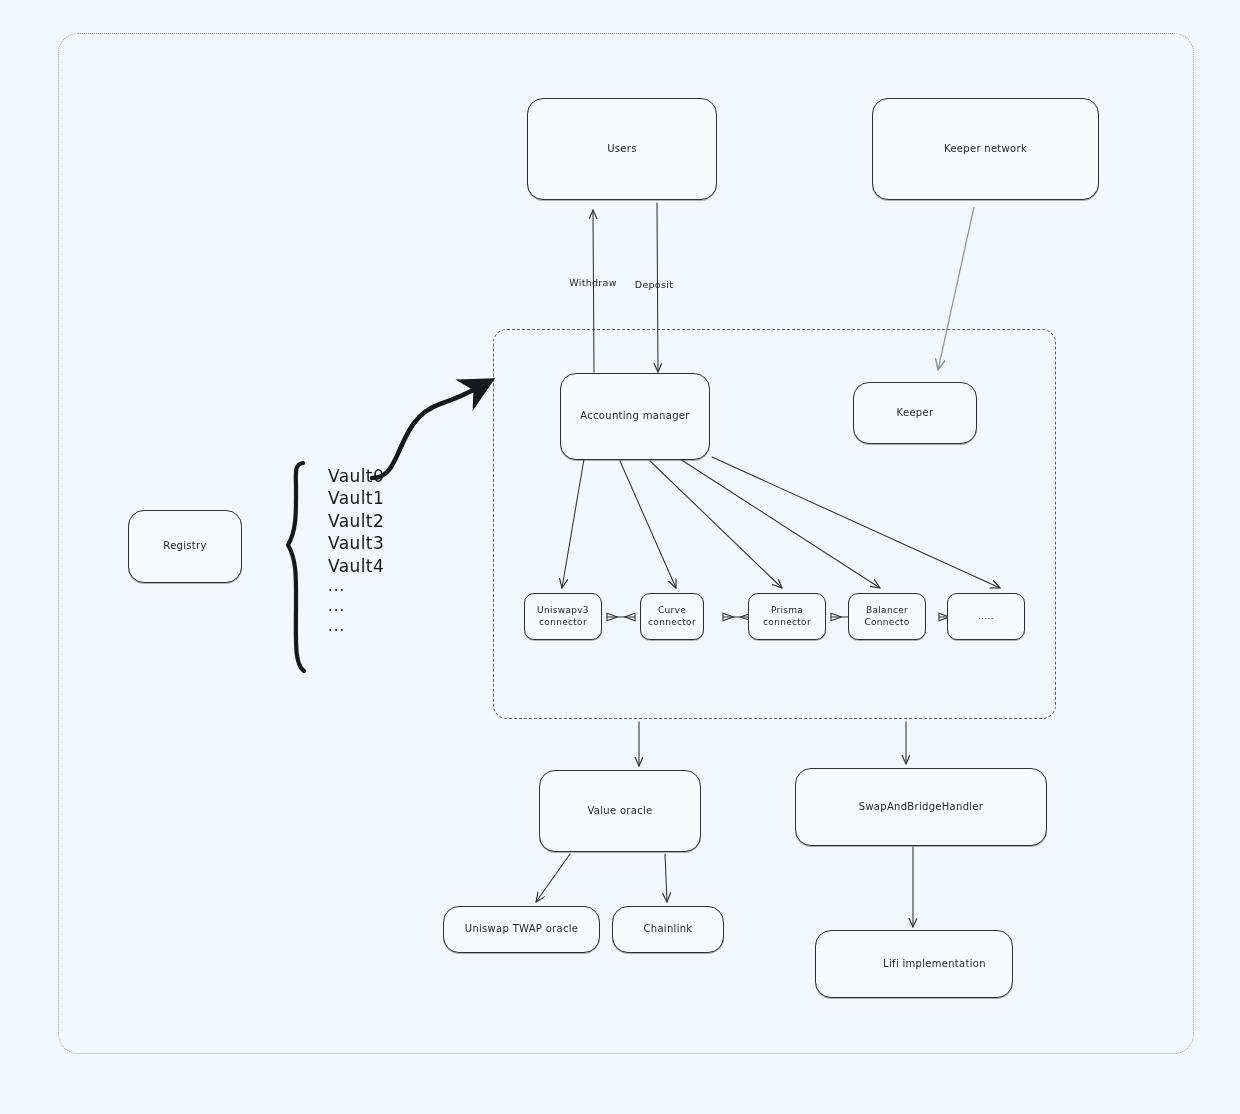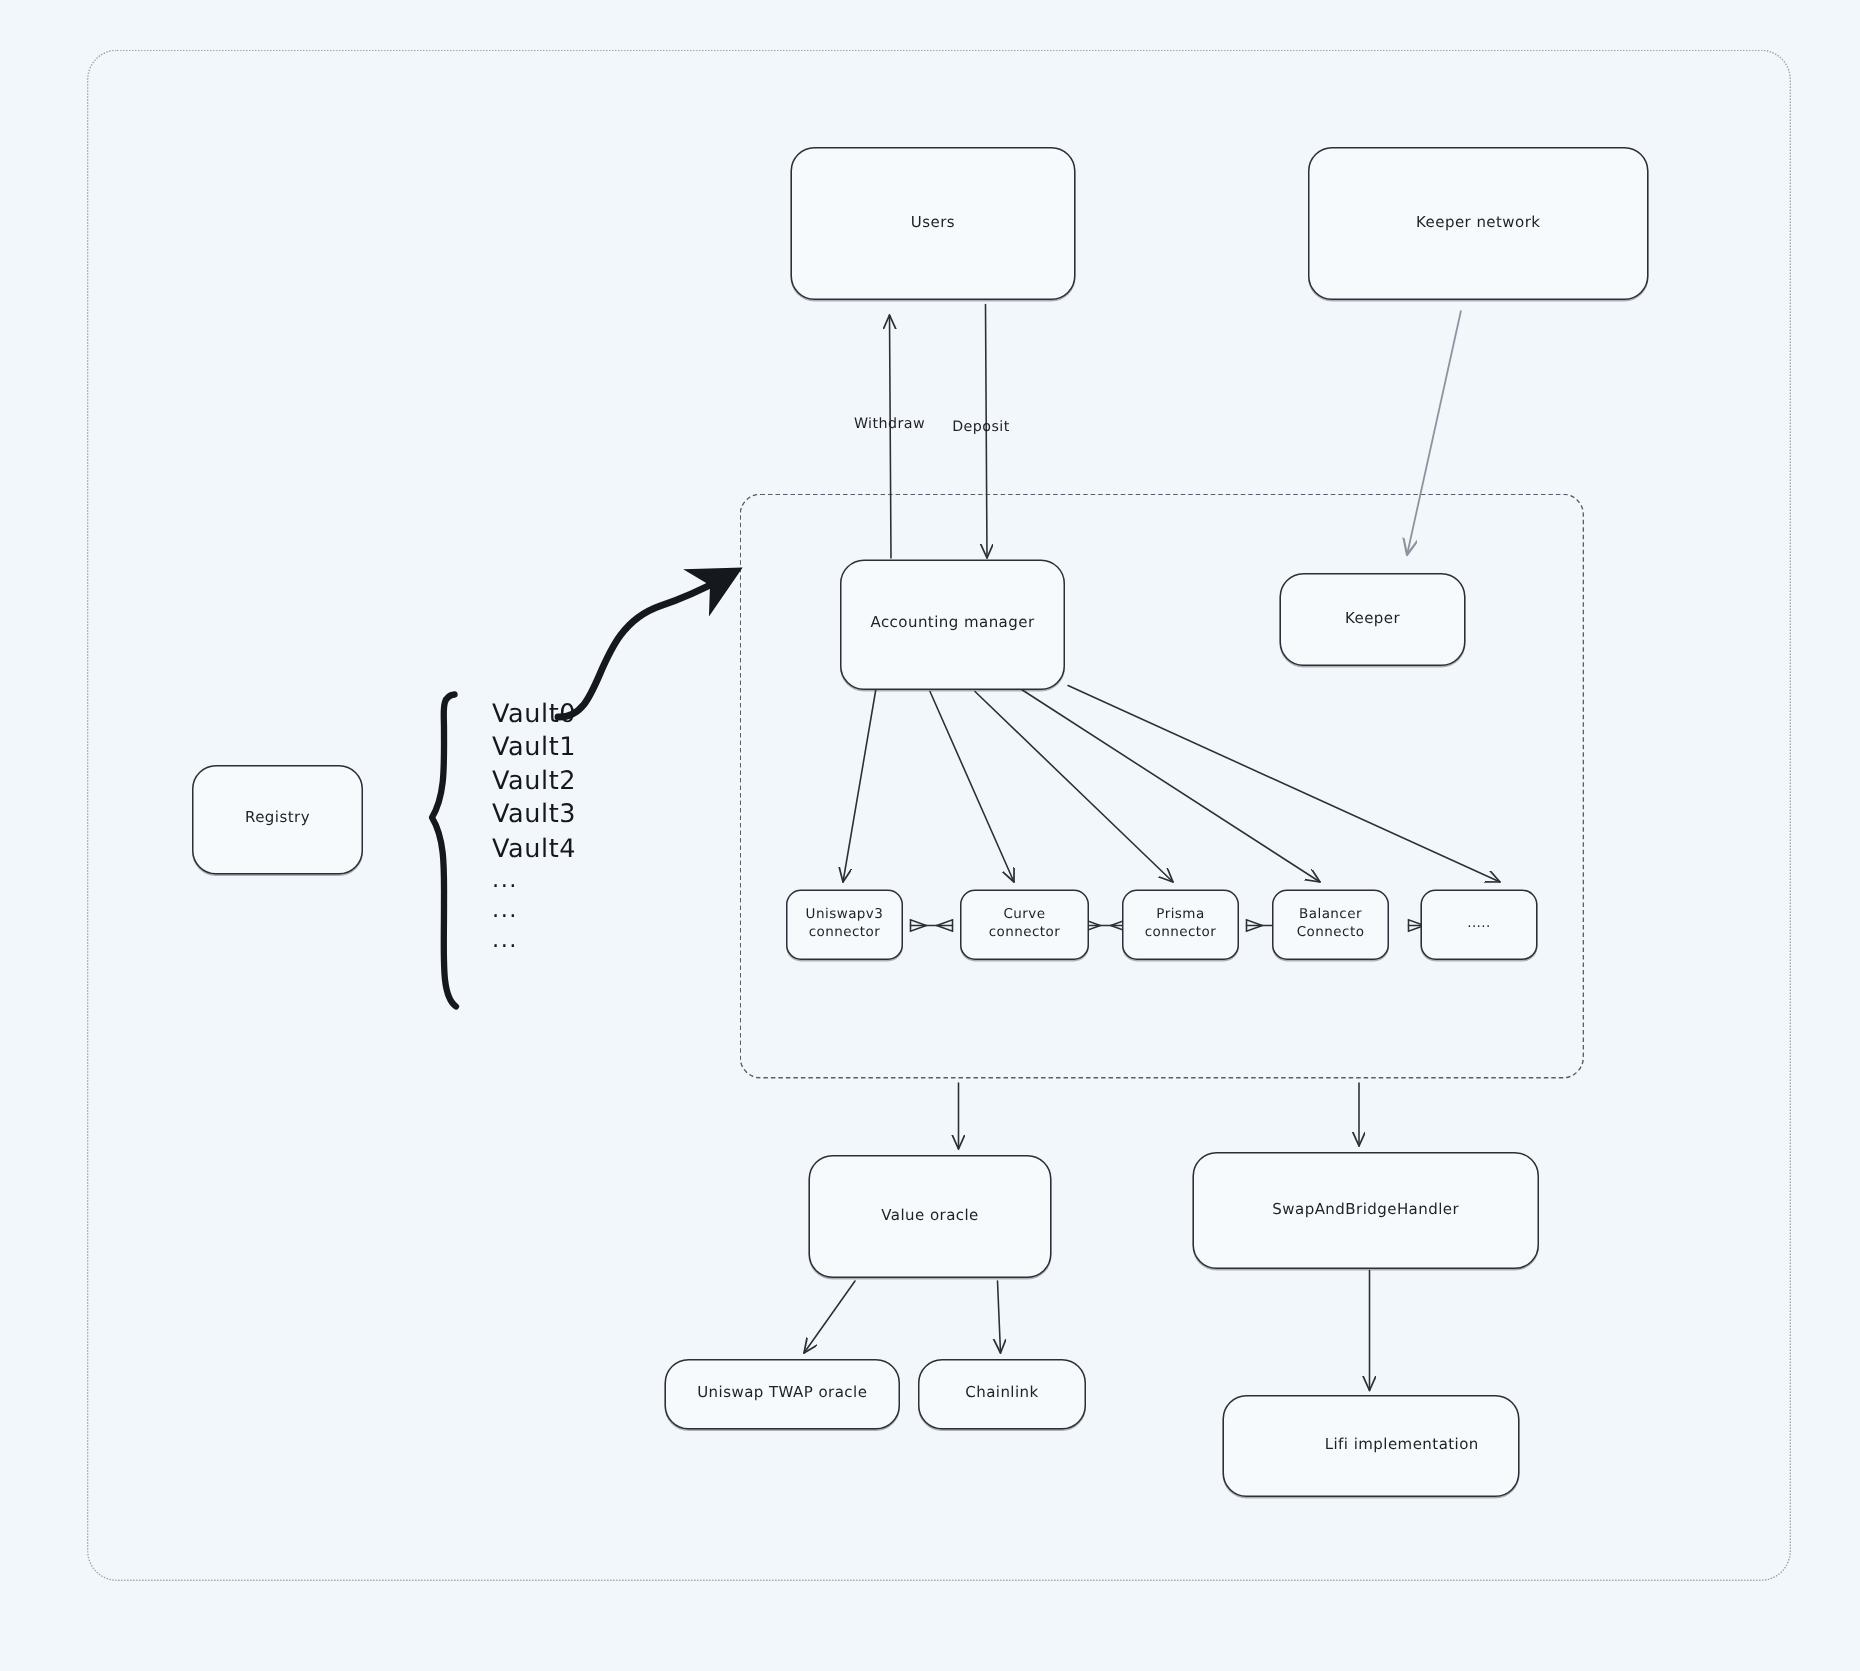--- a/index.html
+++ b/index.html
@@ -151,41 +151,41 @@
   </div>
 
   <div class="node" style="left:128px; top:510px; width:114px; height:73px;">
     <span class="node-label">Registry</span>
   </div>
 
   <div class="node small" style="left:524px; top:593px; width:78px; height:47px;">
     <span class="node-label">Uniswapv3
 connector</span>
   </div>
-  <div class="node small" style="left:640px; top:593px; width:86px; height:47px;justify-content:flex-end;">
+  <div class="node small" style="left:640px; top:593px; width:64px; height:47px;justify-content:flex-end;">
     <span class="node-label">Curve
 connector</span>
   </div>
   <div class="node small" style="left:748px; top:593px; width:78px; height:47px;">
     <span class="node-label">Prisma
 connector</span>
   </div>
   <div class="node small" style="left:848px; top:593px; width:78px; height:47px;">
     <span class="node-label">Balancer
 Connecto</span>
   </div>
   <div class="node small" style="left:947px; top:593px; width:78px; height:47px;">
     <span class="node-label">.....</span>
   </div>
 
   <div class="node" style="left:539px; top:770px; width:162px; height:82px;">
     <span class="node-label">Value oracle</span>
   </div>
 
-  <div class="node" style="left:795px; top:768px; width:231px; height:78px;">
+  <div class="node" style="left:795px; top:768px; width:252px; height:78px;">
     <span class="node-label">SwapAndBridgeHandler</span>
   </div>
 
   <div class="node" style="left:443px; top:906px; width:157px; height:47px;">
     <span class="node-label">Uniswap TWAP oracle</span>
   </div>
 
   <div class="node" style="left:612px; top:906px; width:112px; height:47px;">
     <span class="node-label">Chainlink</span>
   </div>

